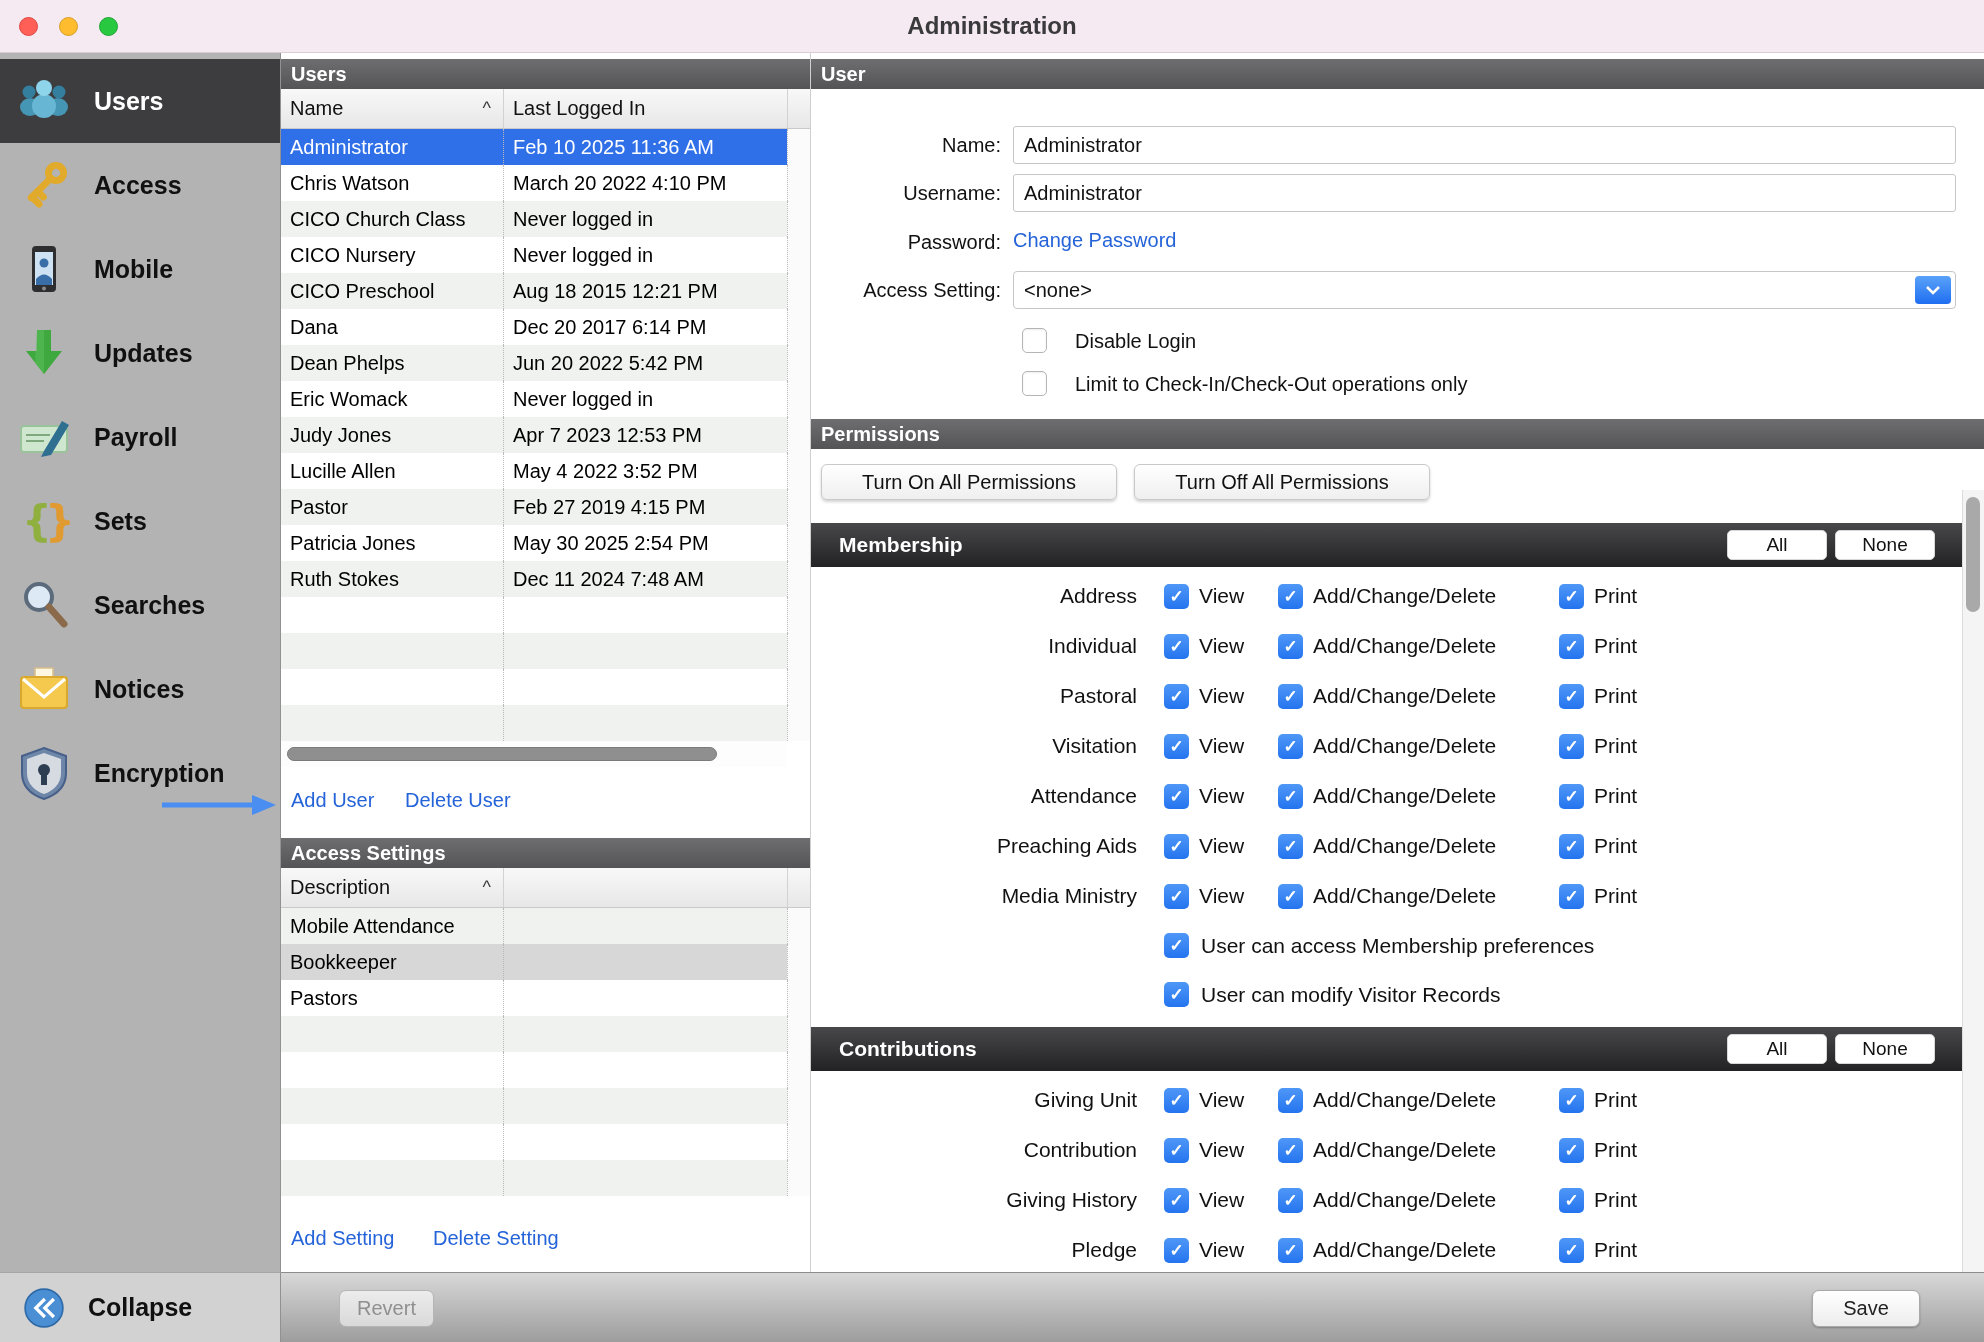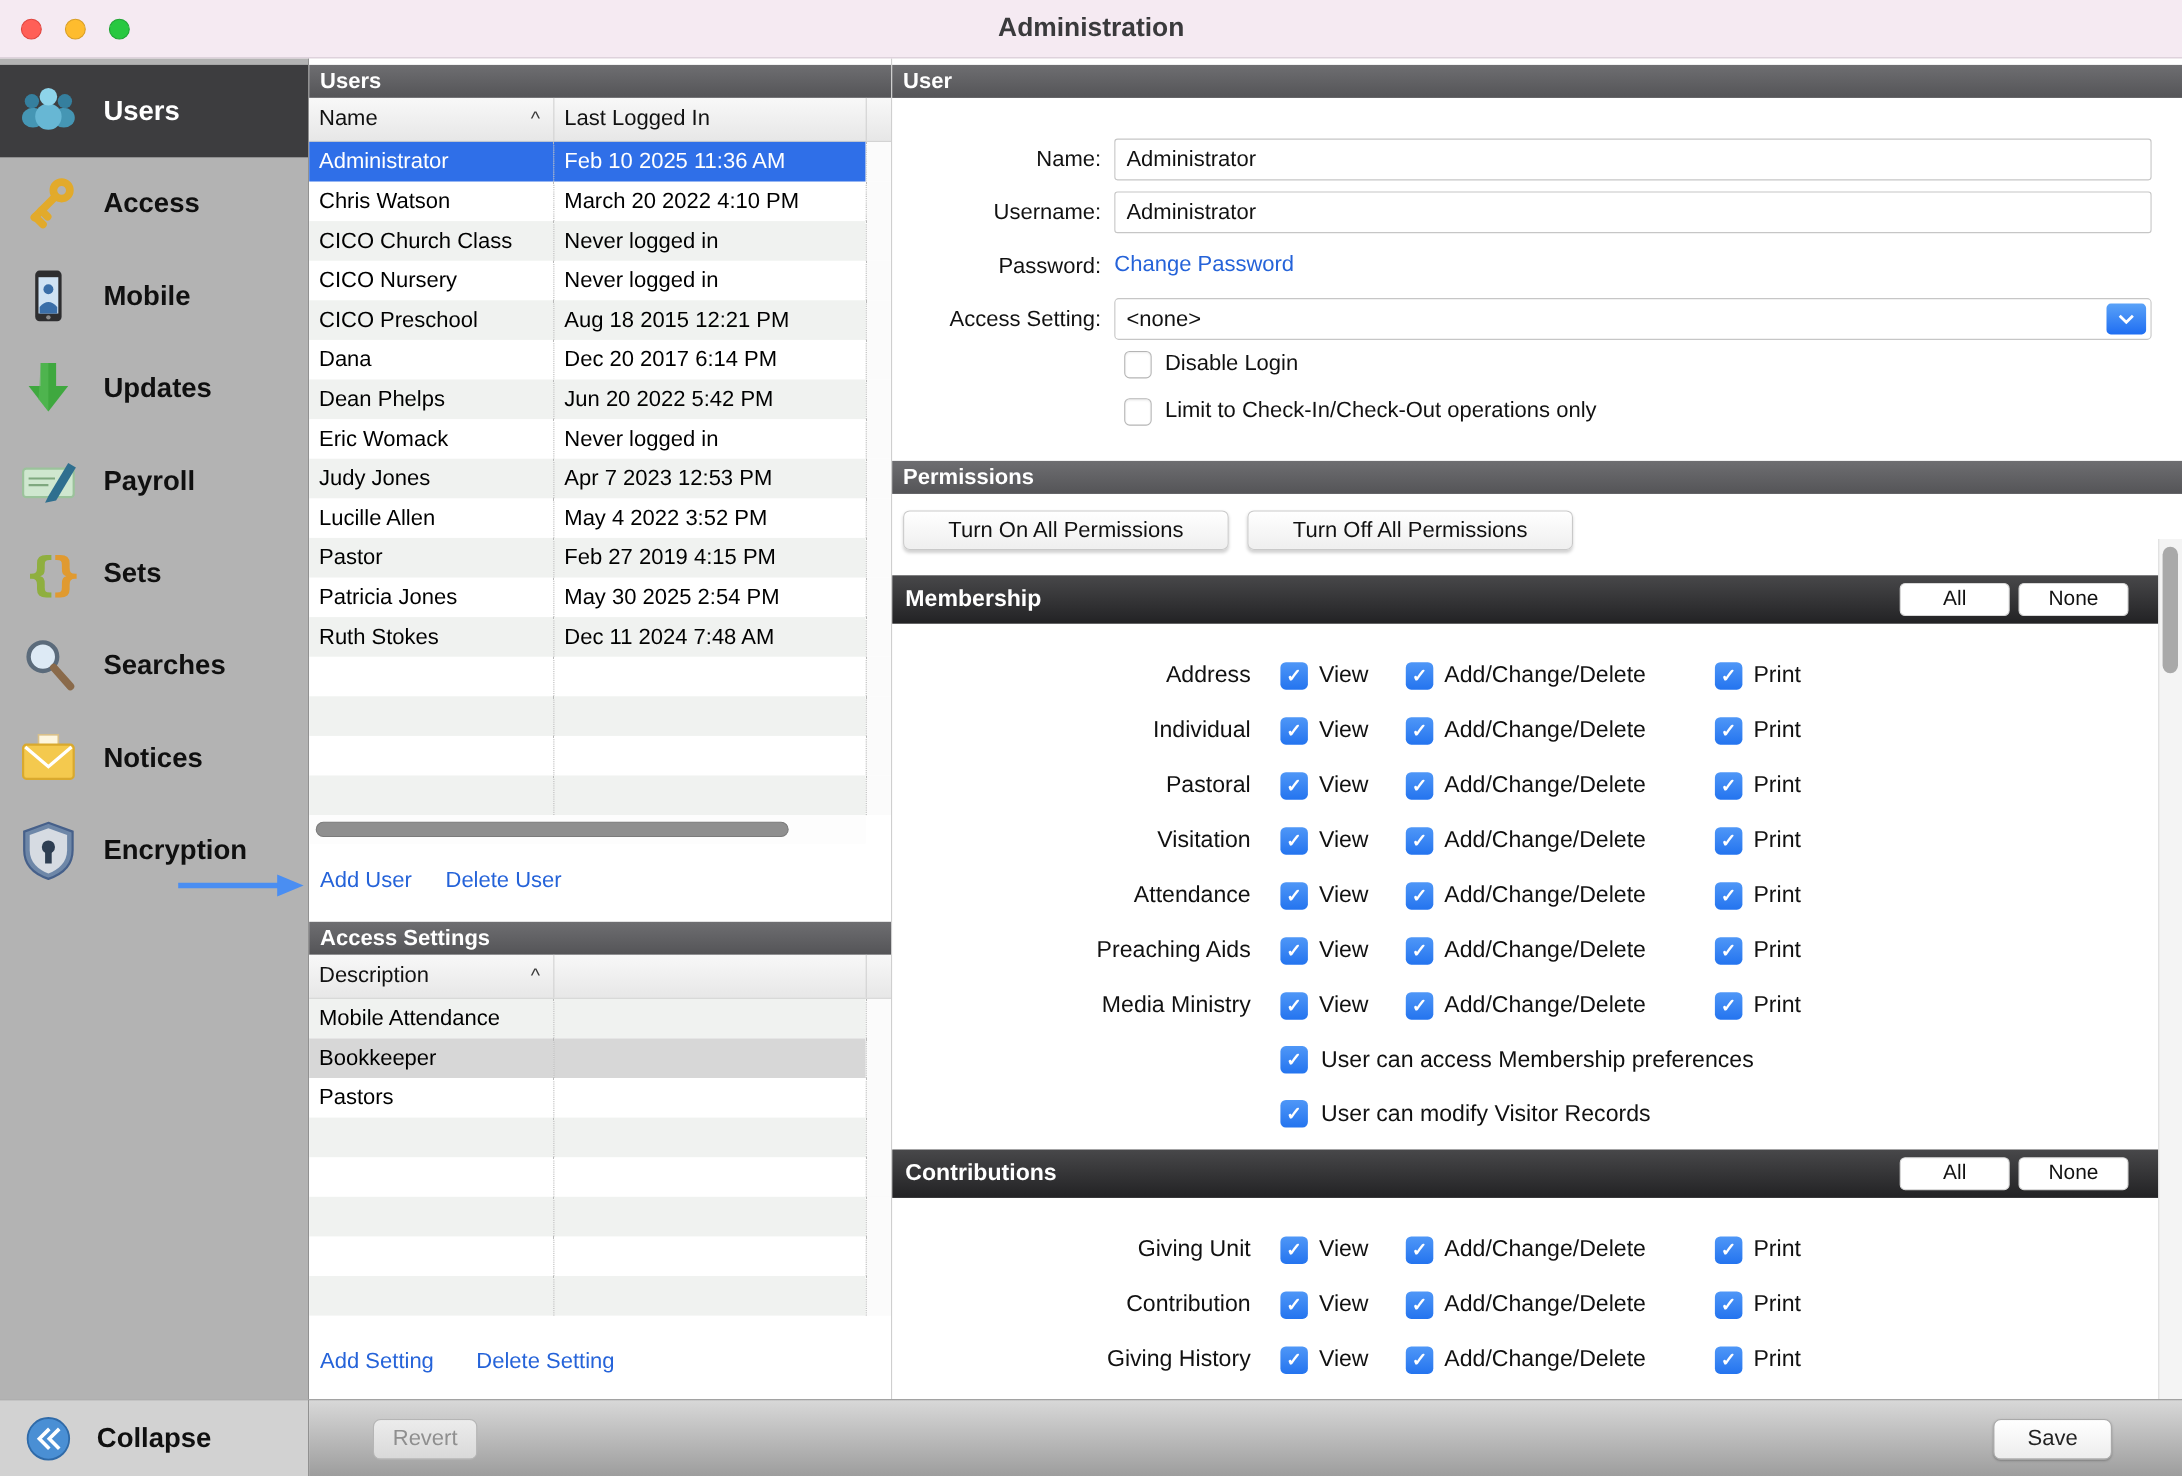--- a/index.html
+++ b/index.html
@@ -70,34 +70,34 @@
   .fl-name{top:73px}
   .fl-username{top:121px}
   .fl-password{top:174px;line-height:30px}
   .fl-access{top:218px}
   .text-input{position:absolute;left:202px;width:943px;height:38px;border:1px solid #c6c6c6;border-radius:3px;background:#fff;font-size:20px;padding:0 10px;font-family:"Liberation Sans",sans-serif;color:#111}
   .in-name{top:73px}
   .in-username{top:121px}
   .pw-link{top:176px;left:202px}
   .select{position:absolute;left:202px;top:218px;width:943px;height:38px;border:1px solid #c6c6c6;border-radius:4px;background:#fff;display:flex;align-items:center;padding-left:10px;font-size:20px;color:#111;cursor:pointer}
   .select-btn{position:absolute;right:4px;top:4px;width:36px;height:28px;border-radius:4px;background:linear-gradient(#5aa2f8,#1f6ef2);display:flex;align-items:center;justify-content:center}
-  .check-row{position:absolute;left:211px;display:flex;align-items:flex-start;gap:12px;height:34px}
+  .check-row{position:absolute;left:211px;display:flex;align-items:flex-end;gap:28px;height:34px}
   .cr-disable{top:266px}
   .cr-limit{top:309px}
   .cb{width:25px;height:25px;border-radius:5px;flex:0 0 25px;display:flex;align-items:center;justify-content:center;cursor:pointer}
   .cb.unchecked{background:#fff;border:1px solid #b5b5b5;box-shadow:inset 0 1px 2px rgba(0,0,0,.08)}
   .cb.checked{background:linear-gradient(#4f97f7,#2474ef);color:#fff;font-size:17px;font-weight:bold}
   .check-label{font-size:20px;color:#111}
   .perm-head{top:366px}
   .perm-btn{position:absolute;top:411px;height:36px;background:linear-gradient(#ffffff,#efefef);border:1px solid #c9c9c9;border-radius:6px;font-size:20px;color:#111;box-shadow:0 2px 3px rgba(0,0,0,.18);font-family:"Liberation Sans",sans-serif;cursor:pointer}
   .btn-on{left:10px;width:296px}
   .btn-off{left:323px;width:296px}
 
   .perm-content{position:absolute;left:0;top:462px;width:1152px;bottom:0;overflow:hidden}
-  .sec-bar{height:44px;background:linear-gradient(#48484a,#222224);display:flex;align-items:center;padding:0 28px 0 12px;margin:8px 0 22px 0;color:#fff}
+  .sec-bar{height:44px;background:linear-gradient(#48484a,#222224);display:flex;align-items:center;padding:0 28px 0 28px;margin:8px 0 4px 0;color:#fff}
   .sec-title{font-size:21px;font-weight:bold}
   .sec-btn{height:30px;min-width:100px;padding:0 26px;background:#fff;border:1px solid #d8d8d8;border-radius:5px;font-size:19px;color:#111;font-family:"Liberation Sans",sans-serif;cursor:pointer}
   .sec-btn.all{margin-left:auto}
   .sec-btn + .sec-btn{margin-left:8px}
   .perm-row{position:relative;height:50px}
   .perm-label{position:absolute;left:0;top:0;width:326px;height:100%;display:flex;align-items:center;justify-content:flex-end;font-size:21px;color:#111;white-space:nowrap}
   .perm-grp{position:absolute;top:0;height:100%;display:flex;align-items:center;gap:10px}
   .g0{left:353px}.g1{left:467px}.g2{left:748px}
   .cb-label{font-size:21px;color:#111;white-space:nowrap}
   .extra-row{position:relative;height:49px}

